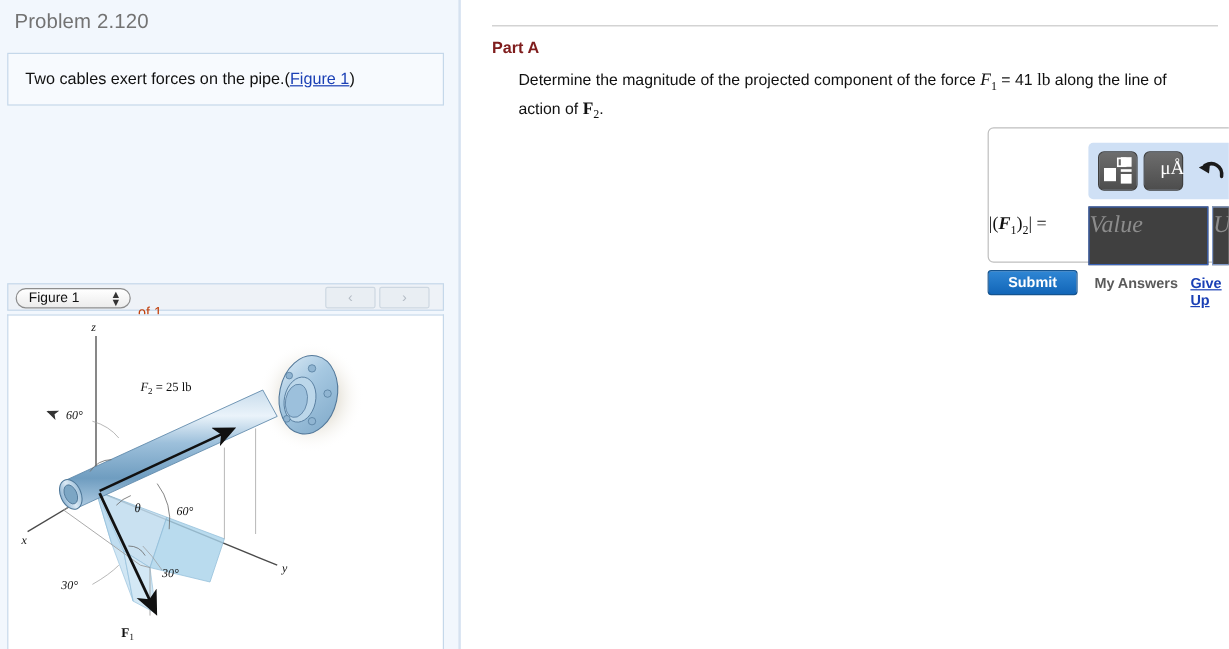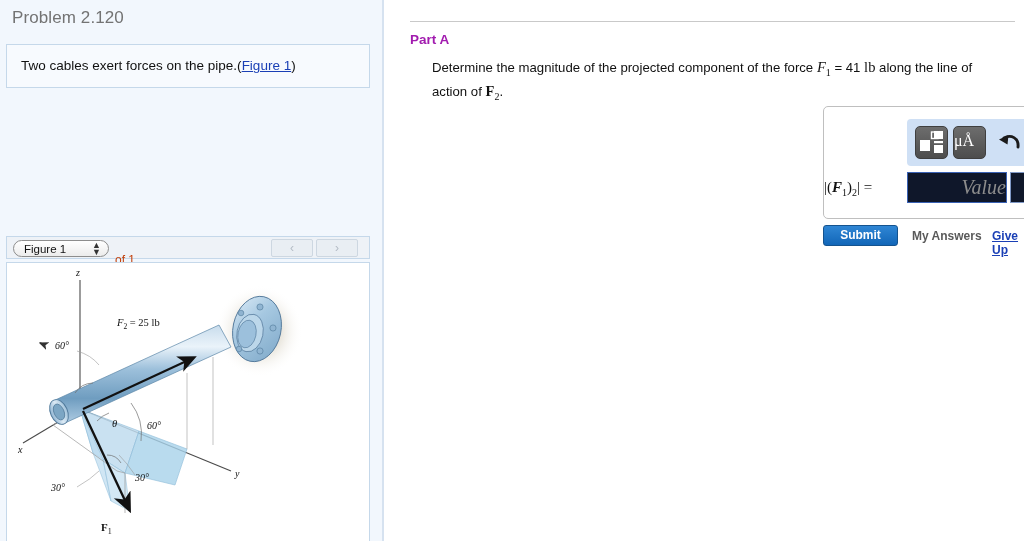--- a/index.html
+++ b/index.html
@@ -151,21 +151,21 @@
     left: 24px; top: 21px;
     width: 605px;
     height: 0;
     border-top: 1px solid #c9c9c9;
   }
   #part-label {
     position: absolute;
     left: 24px; top: 32px;
     font-size: 13.5px;
     font-weight: bold;
-    color: #a21caf;
+    color: #7f1d1d;
   }
   #question-text {
     position: absolute;
     left: 46px; top: 58px;
     width: 560px;
     font-size: 13.2px;
     line-height: 18px;
     color: #111;
   }
   .mathvar {
@@ -219,21 +219,21 @@
     border-radius: 5px;
     box-sizing: border-box;
     cursor: pointer;
   }
   #tb-template { left: 8px; }
   #tb-units { left: 46px; }
   #tb-units-label {
     position: absolute;
     left: 0; top: 5px;
     width: 33px;
-    text-align: left;
+    text-align: right;
     font-family: "Liberation Serif", serif;
     font-size: 16px;
     color: #ffffff;
   }
   .tb-icon {
     position: absolute;
     top: 10px;
     width: 28px;
     height: 28px;
     cursor: pointer;
@@ -244,28 +244,28 @@
     position: absolute;
     left: 0; top: 72px;
     font-family: "Liberation Serif", serif;
     font-size: 15px;
     color: #111;
     white-space: nowrap;
   }
   .ans-input {
     position: absolute;
     top: 65px;
-    height: 31px;
-    background: #0f172a;
+    height: 49px;
+    background: #404040;
     box-sizing: border-box;
     font-family: "Liberation Serif", serif;
     font-style: italic;
     font-size: 20px;
     color: #8c8c8c;
-    text-align: right;
+    text-align: left;
     line-height: 29px;
     cursor: text;
   }
   #input-value {
     left: 83px;
     width: 100px;
     border: 1px solid #3a62b5;
   }
   #input-units {
     left: 186px;

